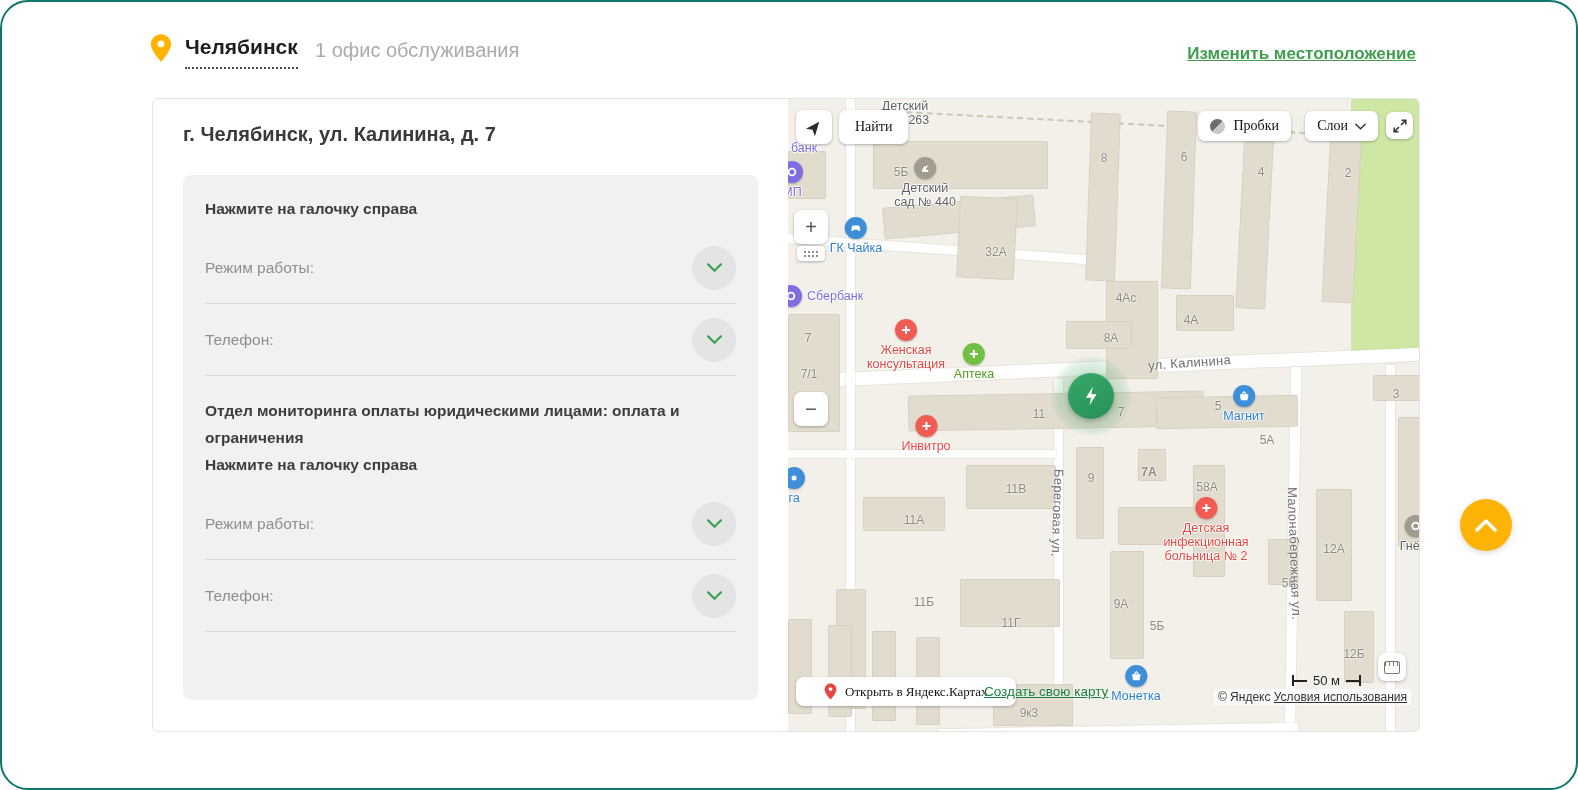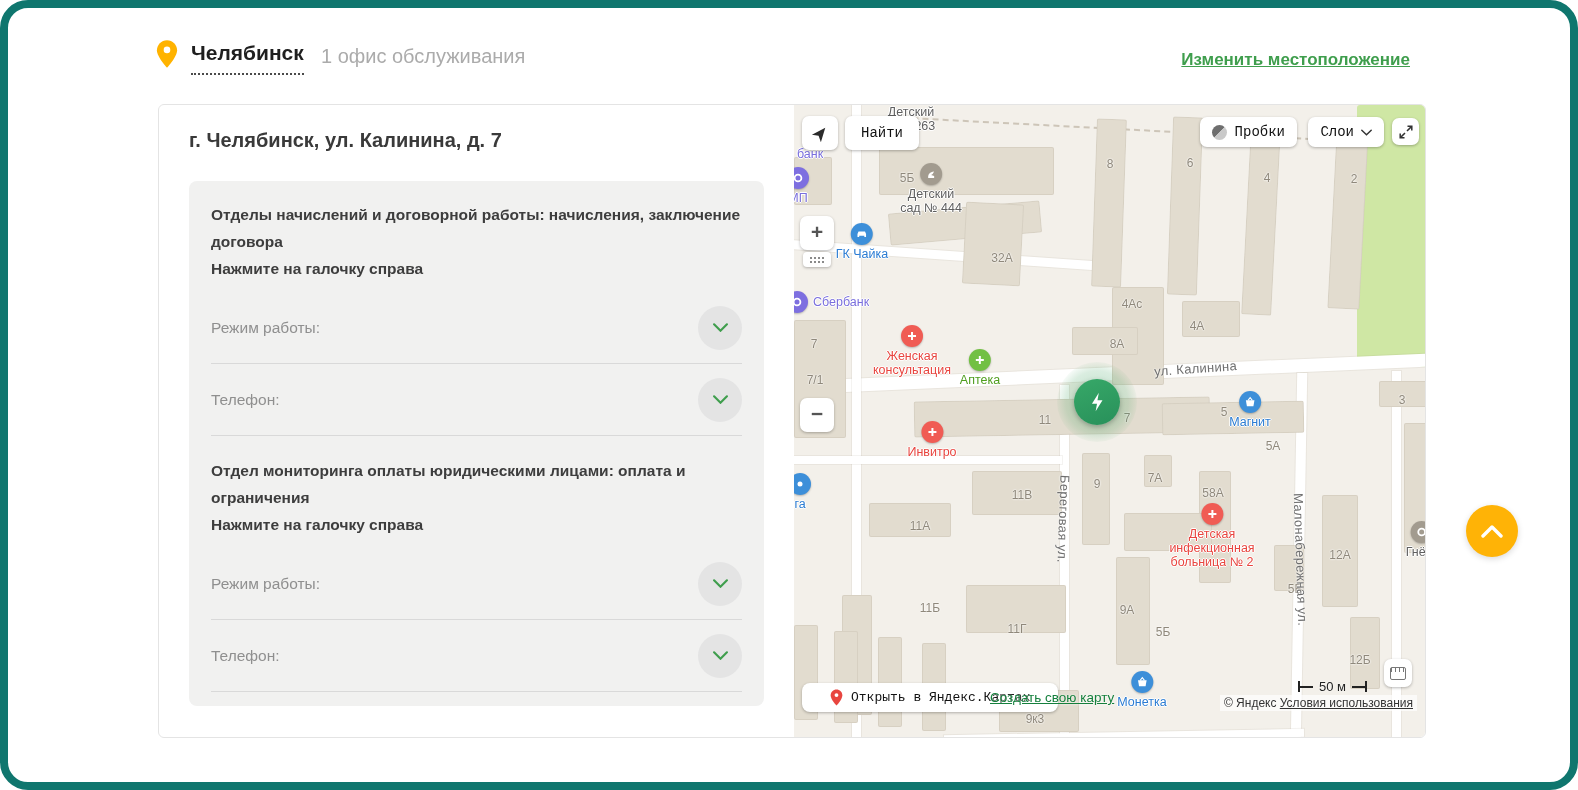--- a/index.html
+++ b/index.html
@@ -1,17 +1,17 @@
 <!DOCTYPE html>
 <html><head>
 <meta charset="utf-8">
 <style>
   html,body{margin:0;padding:0;background:#fff;}
   body{font-family:"Liberation Sans","DejaVu Sans",sans-serif;-webkit-font-smoothing:antialiased;}
-  .screen{position:relative;width:1578px;height:790px;background:#fff;border:8px solid #0f766e;border-radius:28px;box-sizing:border-box;overflow:hidden;}
+  .screen{position:relative;width:1578px;height:790px;background:#fff;border:2px solid #0f766e;border-radius:28px;box-sizing:border-box;overflow:hidden;}
 
   
   .hdr-pin{position:absolute;left:148px;top:31px;width:22px;height:30px;}
   .city{position:absolute;left:183px;top:33px;font-size:21px;font-weight:700;color:#1f1f1f;border-bottom:2px dotted #4a4a4a;padding-bottom:8px;cursor:pointer;}
   .count{position:absolute;left:313px;top:37px;font-size:20px;color:#ababab;}
   .change-link{position:absolute;right:160px;top:42px;font-size:17px;font-weight:700;color:#3f9e4d;text-decoration:underline;cursor:pointer;text-align:center;}
 
   
   .card{position:absolute;left:150px;top:96px;width:1268px;height:634px;border:1px solid #e4e4e4;border-radius:6px;box-sizing:border-box;background:#fff;overflow:hidden;}
   .addr{position:absolute;left:30px;top:24px;margin:0;font-size:20px;font-weight:700;color:#3a3a3a;}
@@ -36,21 +36,21 @@
   .poi-row{flex-direction:row;gap:5px;}
   .poi-ic{width:22px;height:22px;border-radius:50%;display:flex;align-items:center;justify-content:center;box-shadow:0 1px 2px rgba(0,0,0,.25);flex:0 0 auto;}
   .poi-ic svg{width:12px;height:12px;}
   .t-red{color:#e8453f}.t-green{color:#4f9e1f}.t-blue{color:#2b7cd3}.t-purple{color:#7a6fdd}.t-gray{color:#5f5f5f}
   .ic-red{background:#f05c54}.ic-green{background:#72c043}.ic-blue{background:#3d8fd9}.ic-purple{background:#7d6fe0}.ic-gray{background:#a29b8f}
 
   .marker{position:absolute;left:303px;top:297px;width:0;height:0;z-index:5;}
   .marker .halo{position:absolute;left:-40px;top:-40px;width:80px;height:80px;border-radius:50%;background:radial-gradient(circle,rgba(70,165,100,.38) 0%,rgba(70,165,100,.20) 55%,rgba(70,165,100,0) 75%);}
   .marker .core{position:absolute;left:-23px;top:-23px;width:46px;height:46px;border-radius:50%;background:linear-gradient(160deg,#37a868,#28905a);display:flex;align-items:center;justify-content:center;box-shadow:0 2px 5px rgba(0,0,0,.25);cursor:pointer;}
 
-  .mbtn{position:absolute;background:#fff;border:none;border-radius:7px;box-shadow:0 1px 3px rgba(0,0,0,.28);cursor:pointer;font-family:Liberation Mono, monospace;font-size:14px;color:#111;display:flex;align-items:center;justify-content:center;z-index:8;text-align:center;}
+  .mbtn{position:absolute;background:#fff;border:none;border-radius:7px;box-shadow:0 1px 3px rgba(0,0,0,.28);cursor:pointer;font-family:Liberation Serif, serif;font-size:14px;color:#111;display:flex;align-items:center;justify-content:center;z-index:8;text-align:center;}
   .btn-nav{left:8px;top:11px;width:36px;height:34px;}
   .btn-find{left:51px;top:11px;height:34px;padding:0 16px;}
   .btn-traffic{right:128px;top:12px;height:30px;padding:0 12px;gap:8px;}
   .traffic-ic{width:15px;height:15px;border-radius:50%;background:linear-gradient(135deg,#6e6e6e 48%,#c9c9c9 48%);}
   .btn-layers{right:41px;top:12px;height:30px;padding:0 12px;gap:7px;}
   .btn-fs{right:6px;top:13px;width:27px;height:27px;}
   .btn-zin{left:6px;top:111px;width:34px;height:34px;font-size:21px;color:#555;font-weight:700;}
   .btn-mini{left:9px;top:147px;width:28px;height:15px;border-radius:4px;}
   .dots{width:16px;height:7px;background-image:radial-gradient(#8a8a8a 1px,transparent 1.2px);background-size:4px 4px;}
   .btn-zout{left:6px;top:293px;width:34px;height:34px;font-size:21px;color:#555;font-weight:700;}
@@ -77,21 +77,20 @@
     <circle cx="12" cy="11.5" r="3.6" fill="#fff"></circle>
   </svg>
   <span class="city">Челябинск</span>
   <span class="count">1 офис обслуживания</span>
   <a class="change-link">Изменить местоположение</a>
 
   <div class="card">
     <h2 class="addr">г. Челябинск, ул. Калинина, д. 7</h2>
 
     <div class="info-box">
-      <p class="desc">Отделы начислений и договорной работы: начисления, заключение договора</p>
       <p class="desc" style="margin-bottom:10px;">Нажмите на галочку справа</p>
 
       <div class="row">
         <span class="row-label">Режим работы:</span>
         <button class="chev-btn">
           <svg width="15" height="9" viewBox="0 0 14 8">
               <path d="M1 1 L7 7 L13 1" stroke="#3f9e4d" stroke-width="2" fill="none" stroke-linecap="round"></path>
             </svg>
         </button>
       </div>
@@ -182,21 +181,21 @@
           <span class="hn" style="left: 403px; top: 214px;">4А</span>
           <span class="hn" style="left: 323px; top: 232px;">8А</span>
           <span class="hn" style="left: 20px; top: 232px;">7</span>
           <span class="hn" style="left: 21px; top: 268px;">7/1</span>
           <span class="hn" style="left: 608px; top: 288px;">3</span>
           <span class="hn" style="left: 251px; top: 308px;">11</span>
           <span class="hn" style="left: 430px; top: 300px;">5</span>
           <span class="hn" style="left: 333px; top: 306px;">7</span>
           <span class="hn" style="left: 479px; top: 334px;">5А</span>
           <span class="hn" style="left: 303px; top: 372px;">9</span>
-          <span class="hn" style="left: 361px; top: 366px;">7А</span>
+          <span class="hn" style="left: 361px; top: 366px; font-weight: bold;">7А</span>
           <span class="hn" style="left: 419px; top: 381px;">58А</span>
           <span class="hn" style="left: 228px; top: 383px;">11В</span>
           <span class="hn" style="left: 126px; top: 414px;">11А</span>
           <span class="hn" style="left: 546px; top: 443px;">12А</span>
           <span class="hn" style="left: 501px; top: 477px;">5Б</span>
           <span class="hn" style="left: 333px; top: 498px;">9А</span>
           <span class="hn" style="left: 136px; top: 496px; text-align: right;">11Б</span>
           <span class="hn" style="left: 223px; top: 517px;">11Г</span>
           <span class="hn" style="left: 369px; top: 520px;">5Б</span>
           <span class="hn" style="left: 566px; top: 548px;">12Б</span>
@@ -211,21 +210,21 @@
             </span>
           </div>
           <div class="poi t-gray" style="left: 137px; top: 58px; transform: translateX(-50%);">
             <span class="poi-ic ic-gray">
               <svg viewBox="0 0 12 12">
                 <path d="M3 10c0-4 1.5-6 6-6.5L7.5 6 6 7l3 1v2z" fill="#fff"></path>
               </svg>
             </span>
             <span>
               <span style="display: block;">Детский</span>
-              <span style="display: block;">сад № 444</span>
+              <span style="display: block;">сад № 440</span>
             </span>
           </div>
           <div class="poi t-blue" style="left: 68px; top: 118px; transform: translateX(-50%);">
             <span class="poi-ic ic-blue">
               <svg viewBox="0 0 14 10">
                 <path d="M2 5l1.2-3h7.6L12 5v3.5h-2V7H4v1.5H2z" fill="#fff"></path>
               </svg>
             </span>
             <span>
               <span style="display: block;">ГК Чайка</span>

